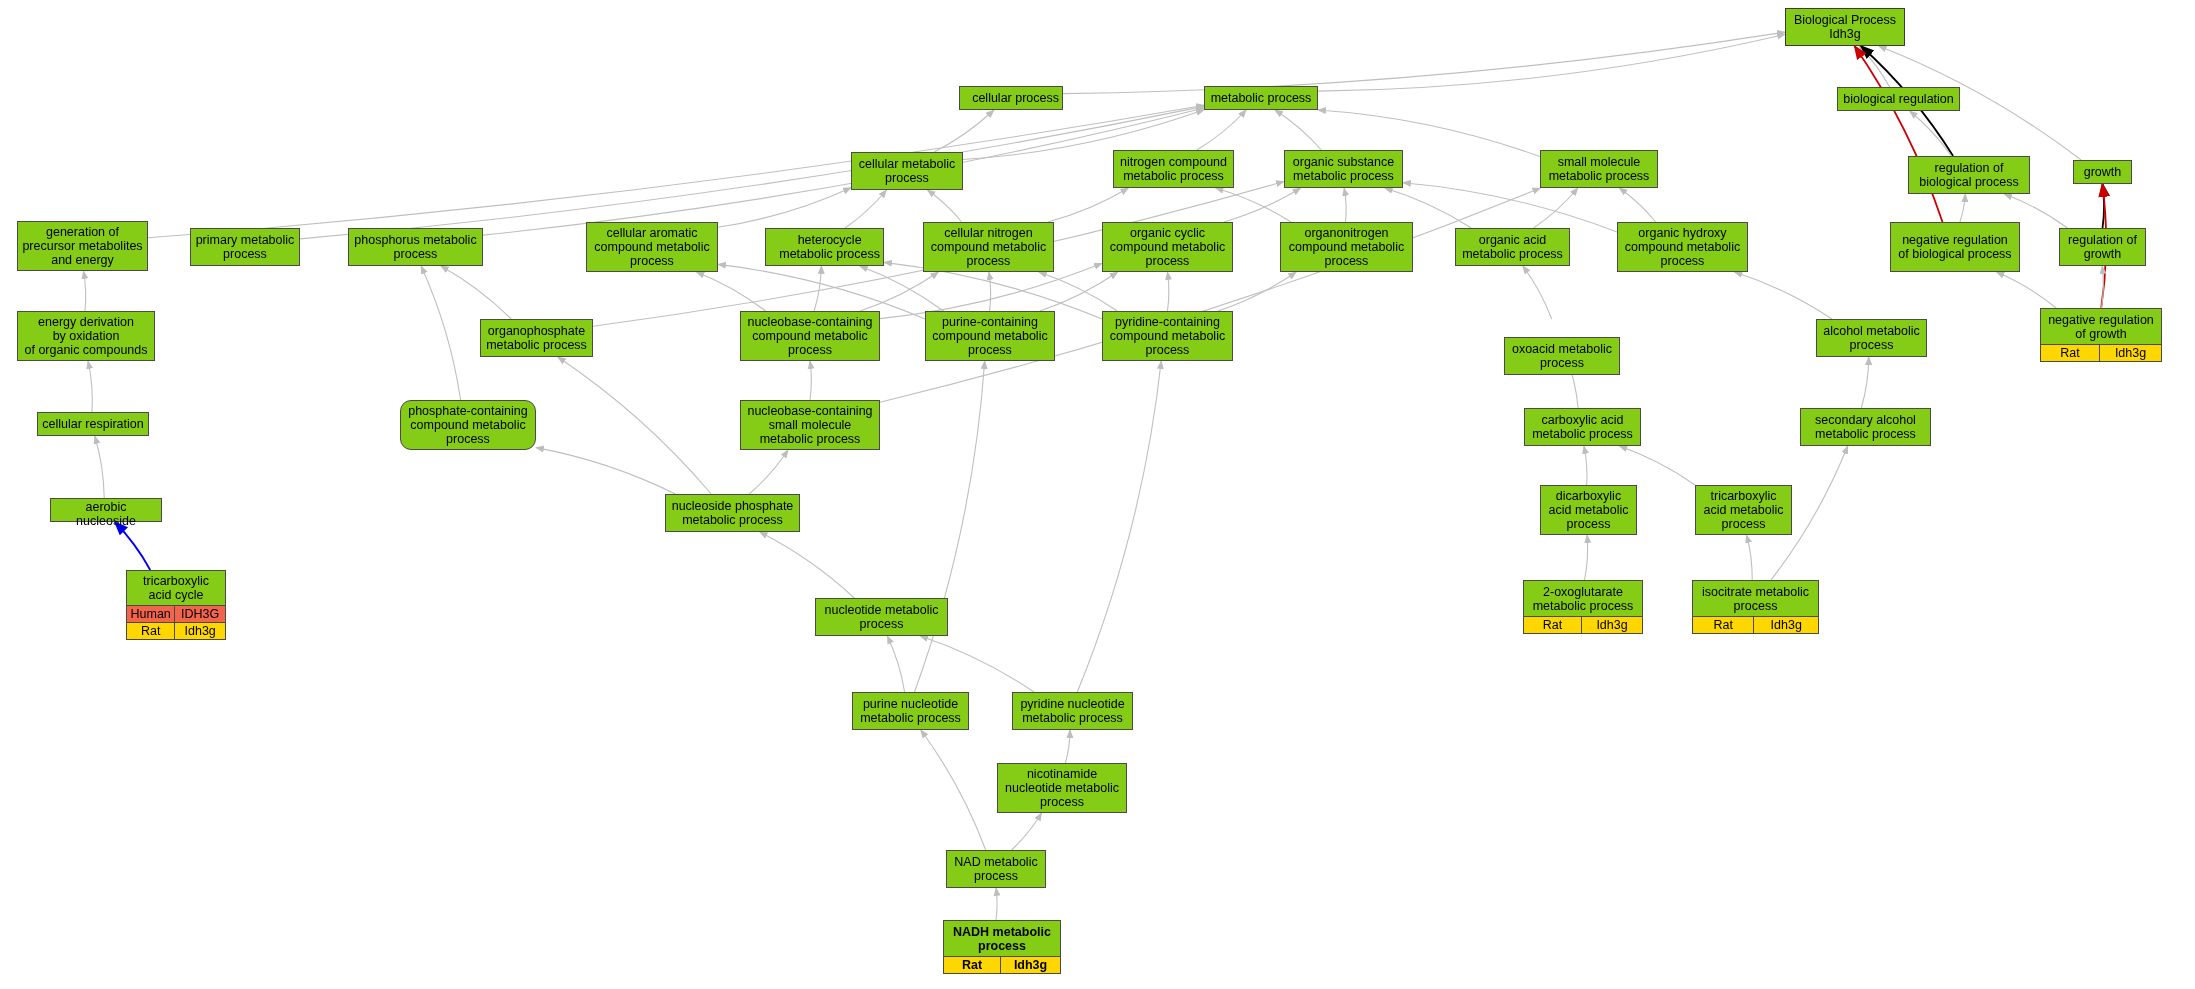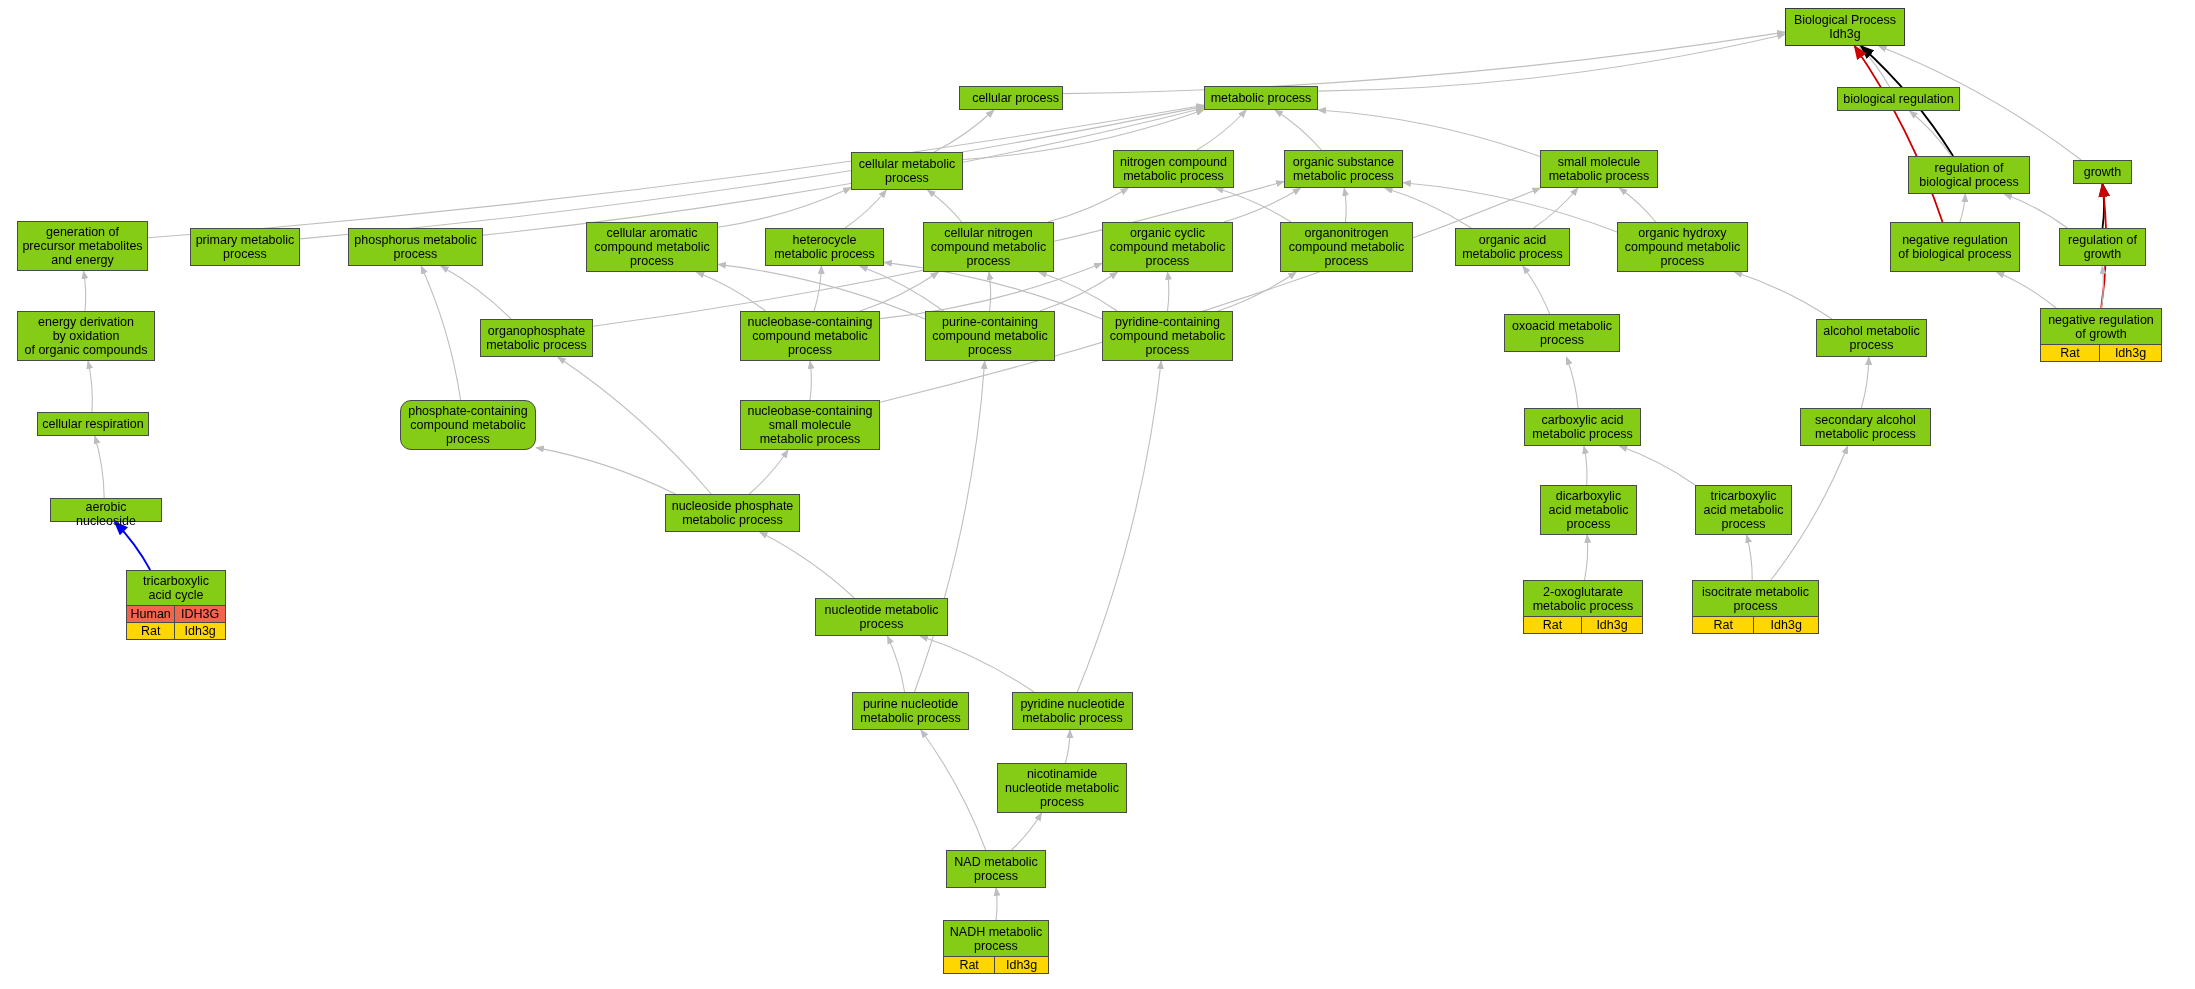--- a/index.html
+++ b/index.html
@@ -163,21 +163,21 @@
       </div>
       <div class="node" style="left: 348px; top: 228px; width: 135px; height: 38px;">
         <div class="title">phosphorus metabolic
 process</div>
       </div>
       <div class="node" style="left: 586px; top: 222px; width: 132px; height: 50px;">
         <div class="title">cellular aromatic
 compound metabolic
 process</div>
       </div>
-      <div class="node" style="left: 765px; top: 228px; width: 119px; height: 38px;">
+      <div class="node" style="left: 765px; top: 228px; width: 119px; height: 38px; align-items: flex-end;">
         <div class="title">heterocycle
 metabolic process</div>
       </div>
       <div class="node" style="left: 923px; top: 222px; width: 131px; height: 50px;">
         <div class="title">cellular nitrogen
 compound metabolic
 process</div>
       </div>
       <div class="node" style="left: 1102px; top: 222px; width: 131px; height: 50px;">
         <div class="title">organic cyclic
@@ -223,21 +223,21 @@
       <div class="node" style="left: 925px; top: 311px; width: 130px; height: 50px;">
         <div class="title">purine-containing
 compound metabolic
 process</div>
       </div>
       <div class="node" style="left: 1102px; top: 311px; width: 131px; height: 50px;">
         <div class="title">pyridine-containing
 compound metabolic
 process</div>
       </div>
-      <div class="node" style="left: 1504px; top: 314px; width: 116px; height: 38px;">
+      <div class="node" style="left: 1504px; top: 337px; width: 116px; height: 38px;">
         <div class="title">oxoacid metabolic
 process</div>
       </div>
       <div class="node" style="left: 1816px; top: 319px; width: 111px; height: 38px;">
         <div class="title">alcohol metabolic
 process</div>
       </div>
       <div class="node" style="left: 2040px; top: 308px; width: 122px; height: 54px;">
         <div class="title">negative regulation
 of growth</div>
@@ -326,21 +326,21 @@
       </div>
       <div class="node" style="left: 997px; top: 763px; width: 130px; height: 50px;">
         <div class="title">nicotinamide
 nucleotide metabolic
 process</div>
       </div>
       <div class="node" style="left: 946px; top: 850px; width: 100px; height: 38px;">
         <div class="title">NAD metabolic
 process</div>
       </div>
-      <div class="node" style="left: 943px; top: 920px; width: 106px; height: 54px;">
+      <div class="node" style="left: 943px; top: 920px; width: 118px; height: 54px; font-weight: bold;">
         <div class="title">NADH metabolic
 process</div>
         <div class="annot rat">
           <div class="sp">Rat</div>
           <div class="gn">Idh3g</div>
         </div>
       </div>
     </div>
 </div>
 

